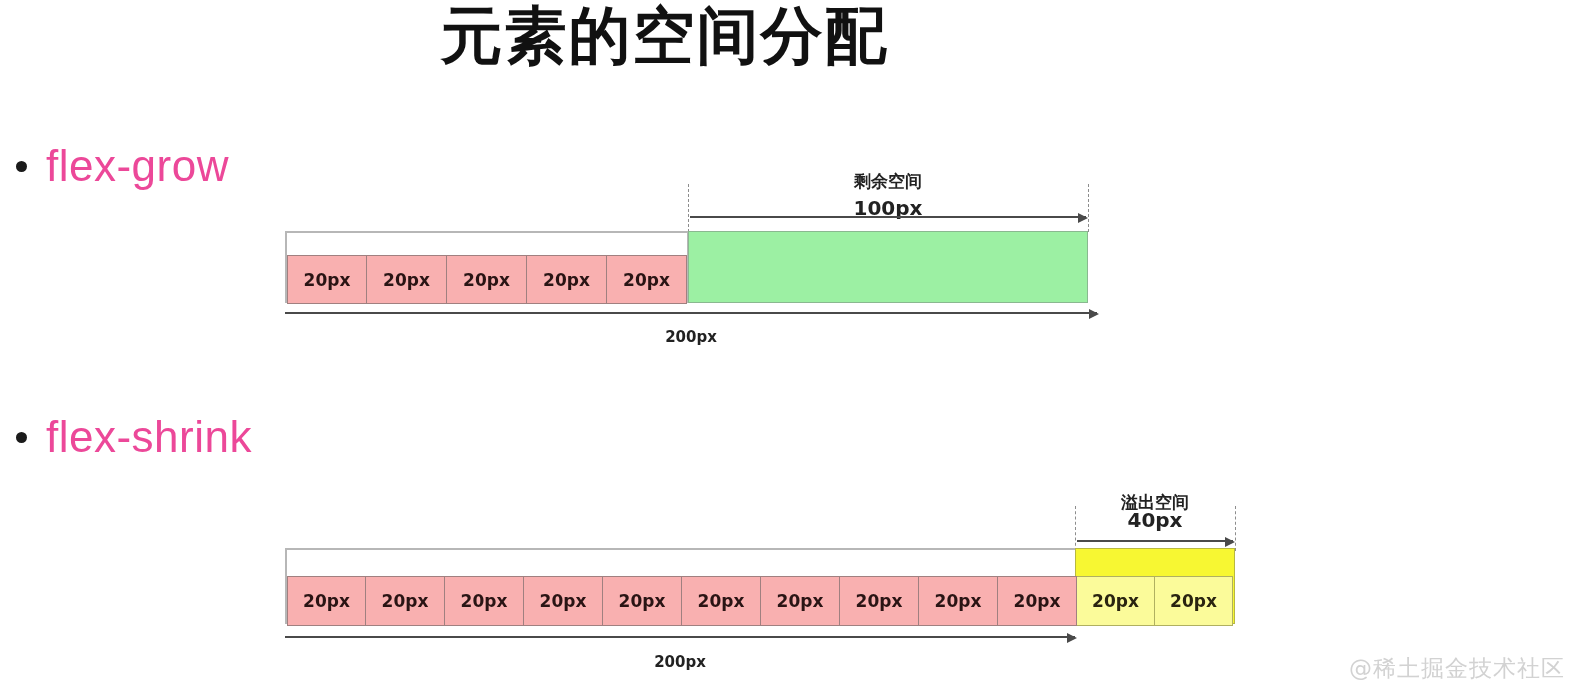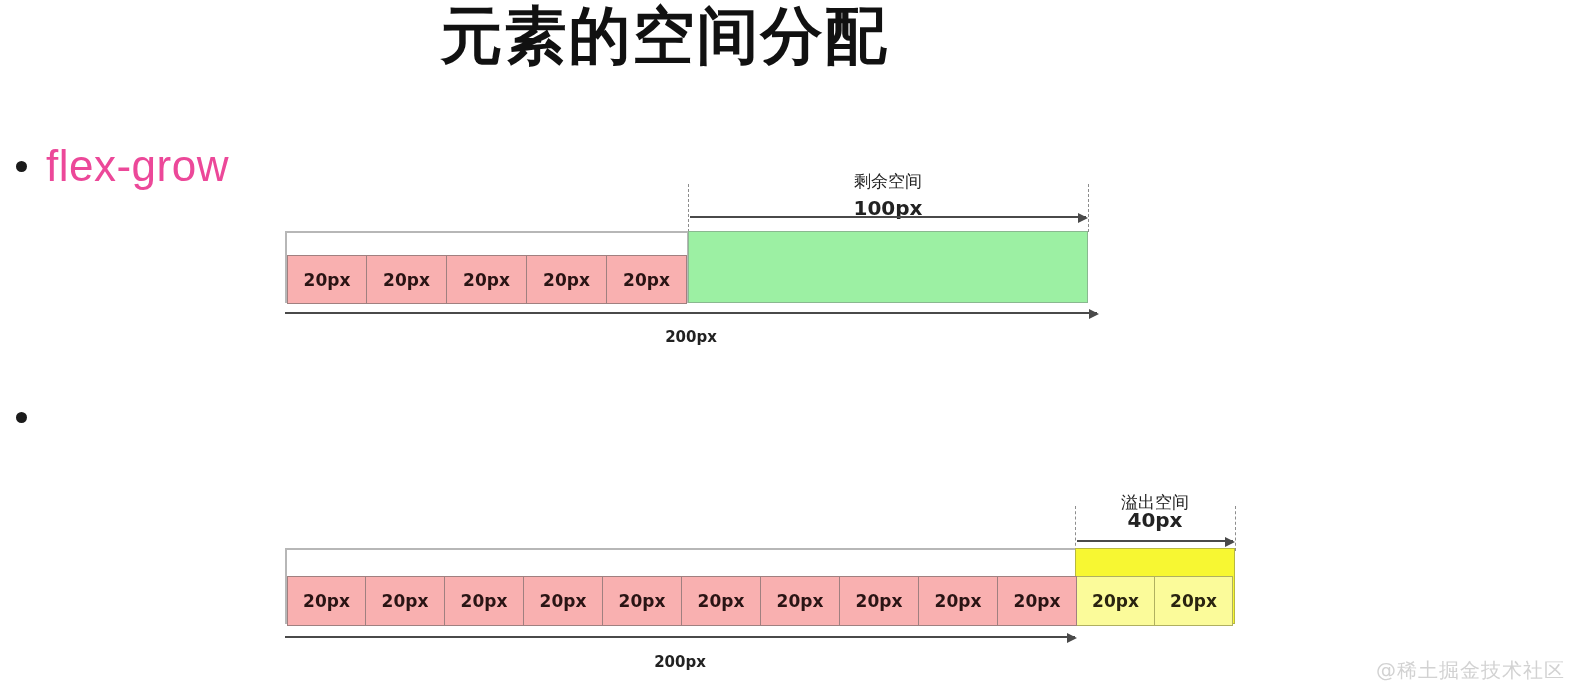--- a/index.html
+++ b/index.html
@@ -134,37 +134,37 @@
 
   .label {
     position: absolute;
     text-align: center;
     white-space: nowrap;
     color: #222222;
     font-family: "DejaVu Sans", "Liberation Sans", sans-serif;
   }
   .label.cn {
     font-size: 17px;
-    font-weight: 400;
+    font-weight: 700;
   }
   .label.num {
     font-size: 20px;
     font-weight: 600;
   }
   .label.total {
     font-size: 15px;
     font-weight: 600;
   }
 
   
   .watermark {
     position: absolute;
     right: 14px;
     bottom: 10px;
-    font-size: 20px;
+    font-size: 23px;
     color: #d2d2d2;
     letter-spacing: 1px;
     white-space: nowrap;
     font-family: "DejaVu Sans", "Liberation Sans", sans-serif;
   }
 </style>
 </head>
 <body>
 
 <div class="slide-title">元素的空间分配</div>
@@ -205,20 +205,21 @@
         <span>20px</span>
       </div>
     </div>
 
   <div class="measure" style="left:285px; top:312px; width:812px;"></div>
   <div class="label total" style="left:285px; top:328px; width:812px;">200px</div>
 </div>
 
 <div class="bullet" id="bullet-shrink">
   <span class="dot"></span>
+  <span>flex-shrink</span>
 </div>
 
 <div class="diagram">
 
   <div class="label cn" style="left:1075px; top:491px; width:160px;">溢出空间</div>
   <div class="label num" style="left:1075px; top:508px; width:160px;">40px</div>
 
   <div class="guide" style="left:1075px; top:506px; height:45px;"></div>
   <div class="guide" style="left:1235px; top:506px; height:45px;"></div>
 

